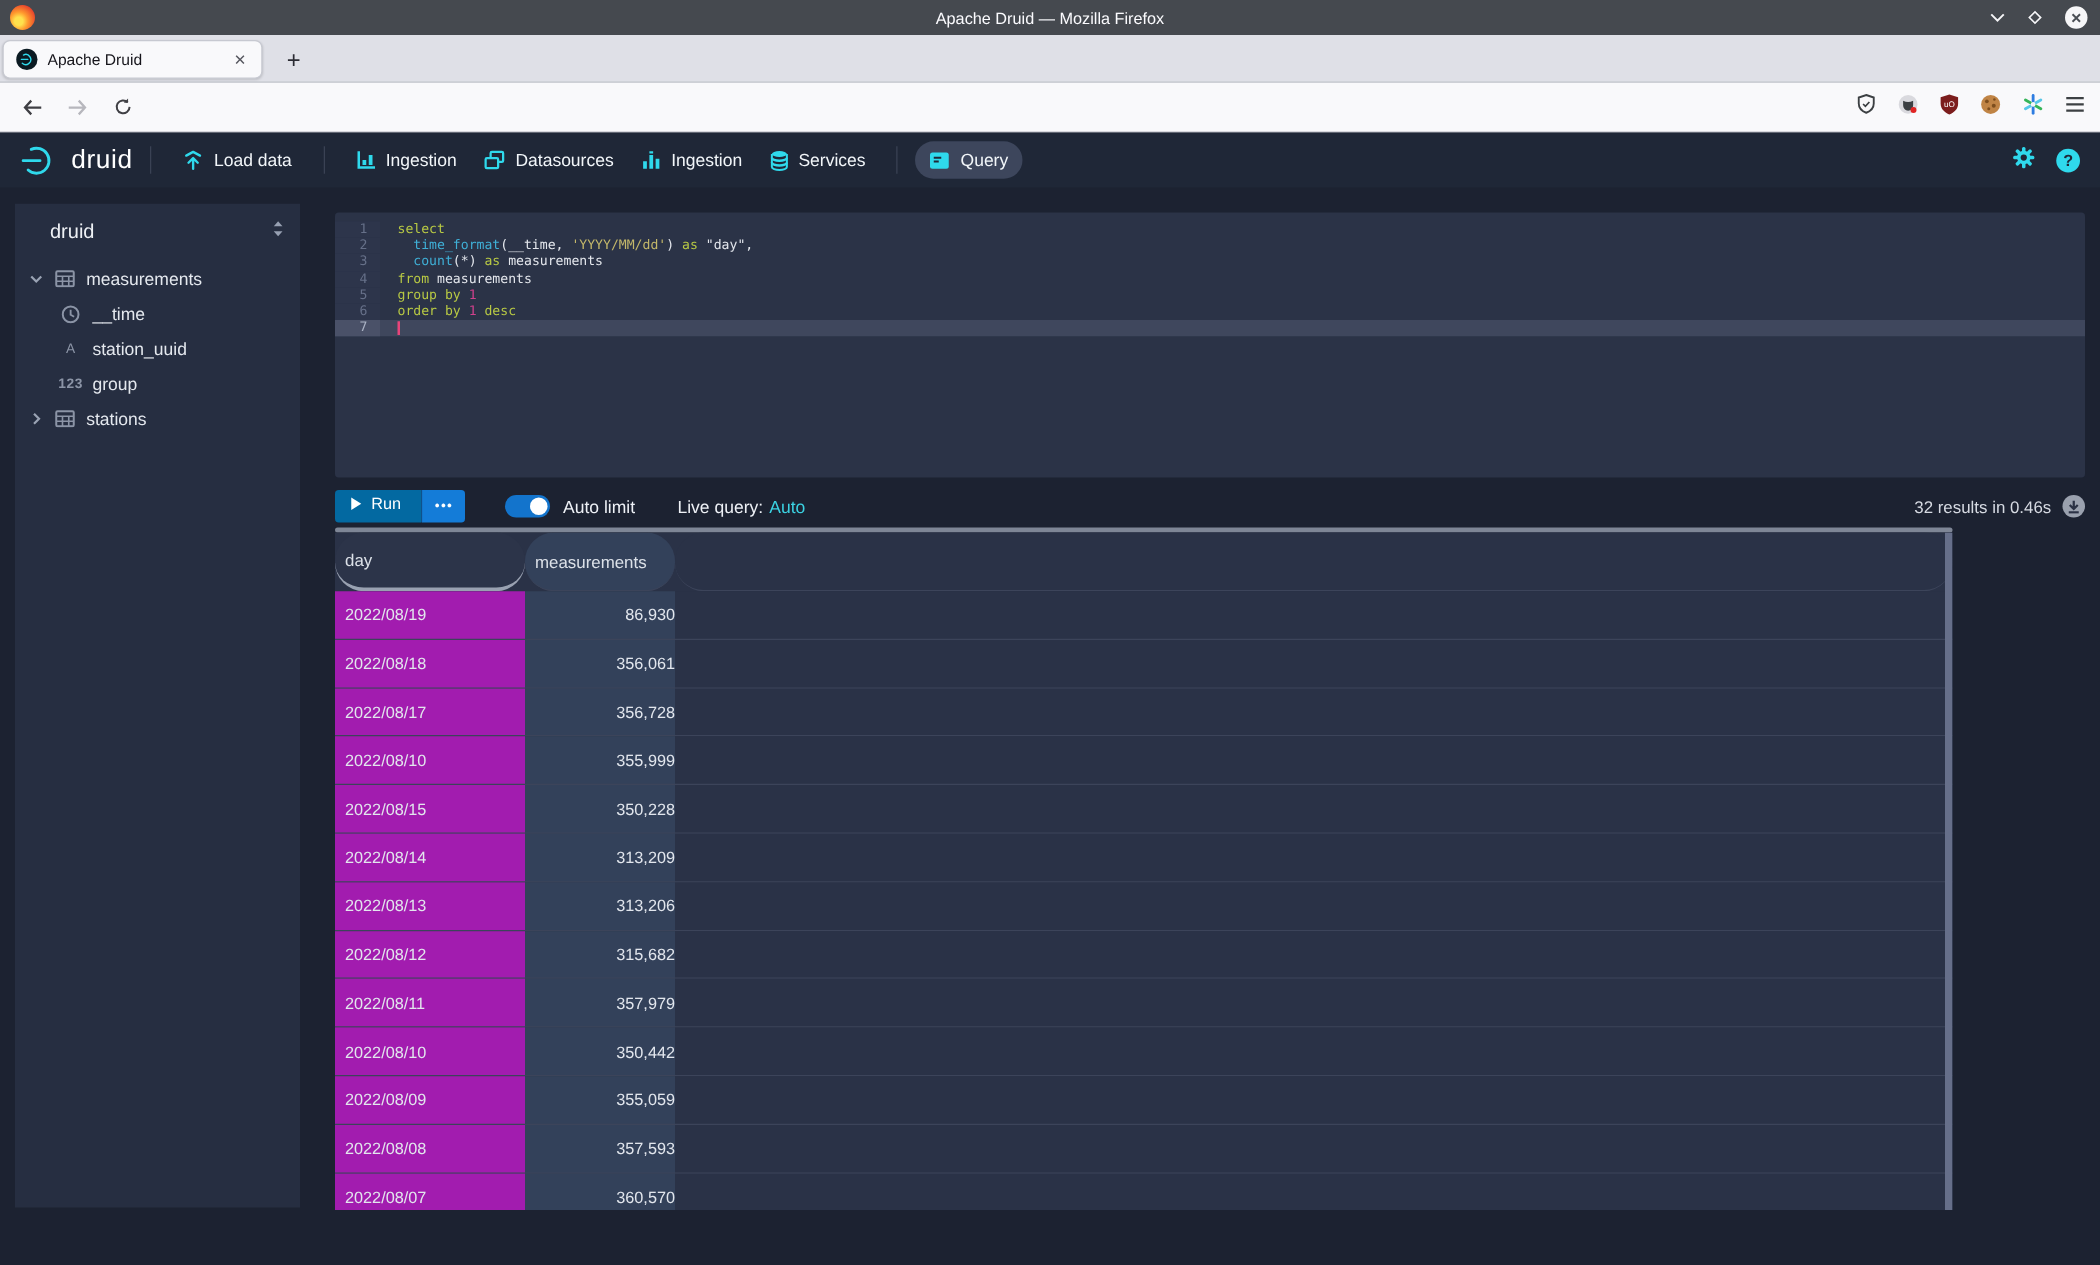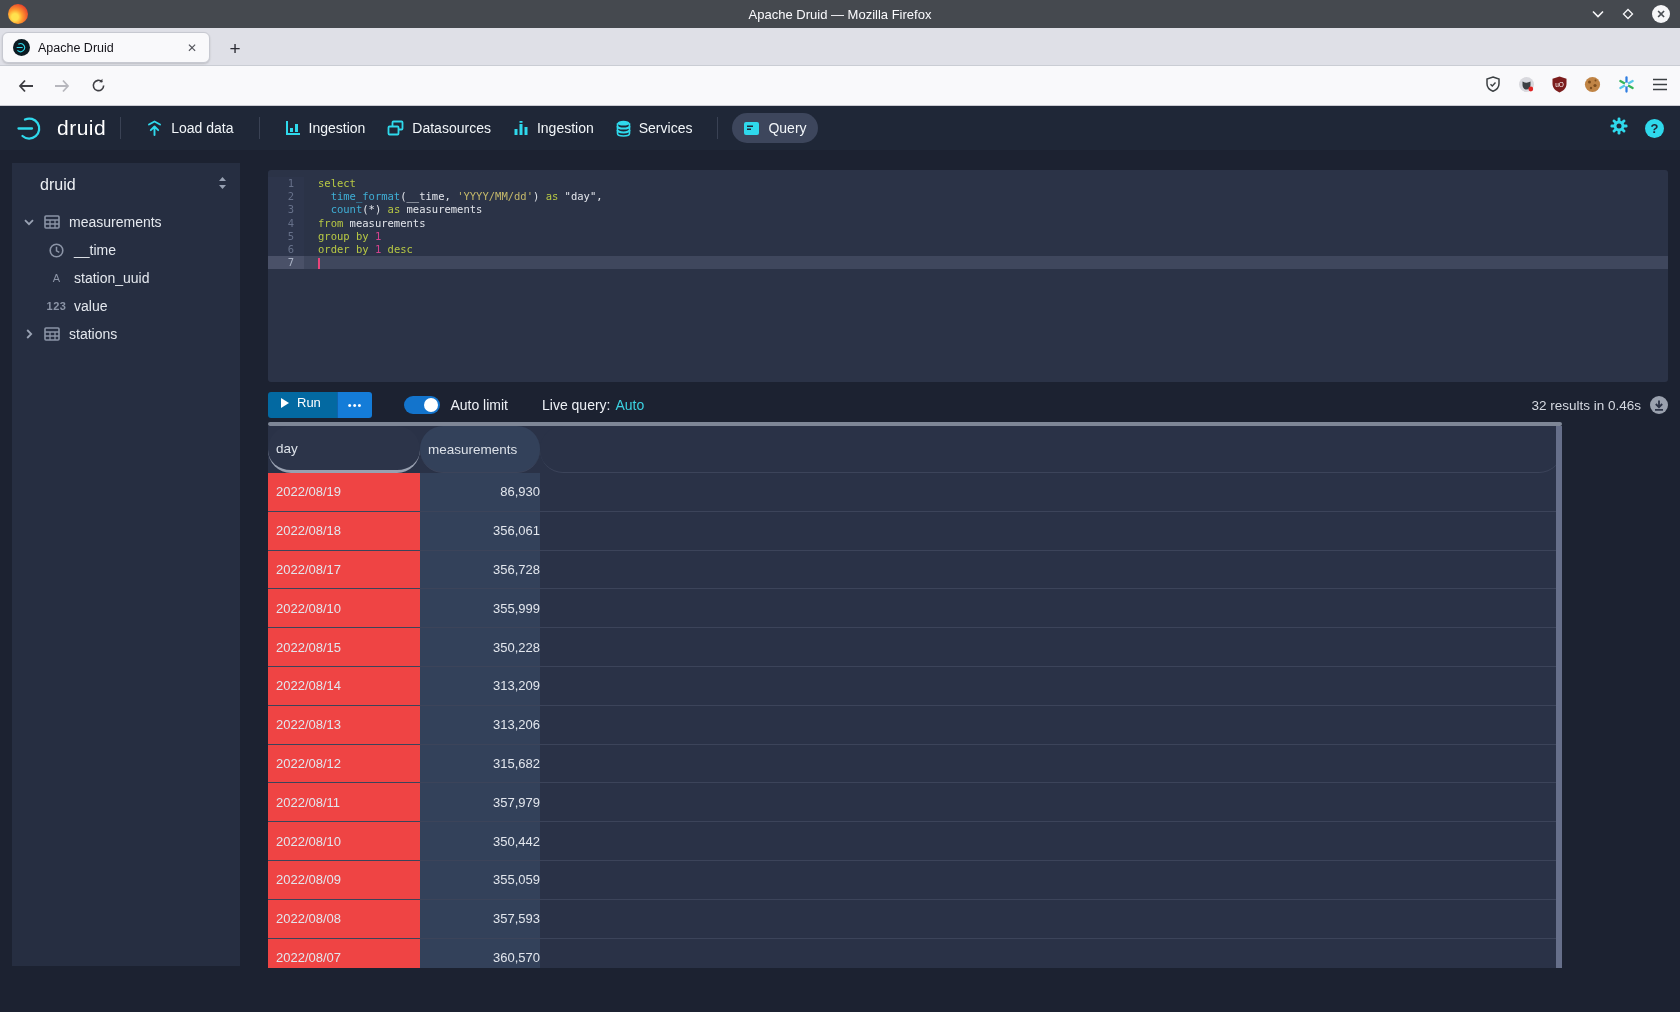--- a/index.html
+++ b/index.html
@@ -103,21 +103,21 @@
   .hscroll { position:absolute; top:252px; left:0; width:1294px; height:4px; background:#7e8696; border-radius:2px; }
 
   .rtable { position:absolute; top:256px; left:0; width:1294px; height:542px; overflow:hidden; background:#2a3247; }
   .thead { display:flex; height:47px; }
   .th { font-size:13.5px; color:#dce1e8; display:flex; align-items:center; padding-left:8px;border-radius:23px; }
   .th-day { width:152px; background:#2c3449; border-bottom:3px solid #99a1b1; }
   .th-meas { width:120px; background:#33415a; border-bottom:1px solid #3c445a; }
   .th-fill { flex:1; background:#2a3247; border-bottom:1px solid #3c445a; }
   .trow { display:flex; height:38.8px; }
   .tcell { display:flex; align-items:center; font-size:13px; color:#e2e6ed; }
-  .c-day { width:152px; background:#ef4444; border-bottom:1px solid #3c445a; padding-left:8px; }
+  .c-day { width:152px; background:#a21caf; border-bottom:1px solid #3c445a; padding-left:8px; }
   .c-meas { width:120px; background:#33415a; border-bottom:1px solid #3c445a; padding-left:6px;justify-content:flex-end; }
   .c-meas .numspan { display:inline-block; width:48px; text-align:right; }
   .c-fill { flex:1; background:#2a3247; border-bottom:1px solid #3c445a; }
   .vscroll { position:absolute; right:0; top:0; bottom:0; width:6px; background:#666f8a; }
 
   .tfooter { position:absolute; top:798px; left:0; right:0; height:33px; background:#2b3245;
              border-top:1px solid #373f54; display:flex; align-items:center; }
   .pg-btn { width:30px; height:33px; display:flex; align-items:center; justify-content:center; color:#97a0b2; }
   .pg-btn:first-child { margin-left:12px; }
   .showing { color:#dfe3ea; font-size:14.5px; margin-left:26px; }
@@ -341,21 +341,21 @@
             </svg>
           </span>
         <span>__time</span>
       </div>
       <div class="tree-row child">
         <span class="t-ico a-ico">A</span>
         <span>station_uuid</span>
       </div>
       <div class="tree-row child">
         <span class="t-ico num-ico">123</span>
-        <span>value</span>
+        <span>group</span>
       </div>
       <div class="tree-row">
         <span class="chev">
             <svg width="7" height="10" viewBox="0 0 7 10">
               <path d="M1.2 1l4 4-4 4" stroke="#99a2b3" stroke-width="1.8" fill="none"></path>
             </svg>
           </span>
         <span class="t-ico">
             <svg width="16" height="14" viewBox="0 0 16 14">
               <rect x="1" y="1" width="14" height="12" rx="1" fill="none" stroke="#8b94a6" stroke-width="1.6"></rect>

